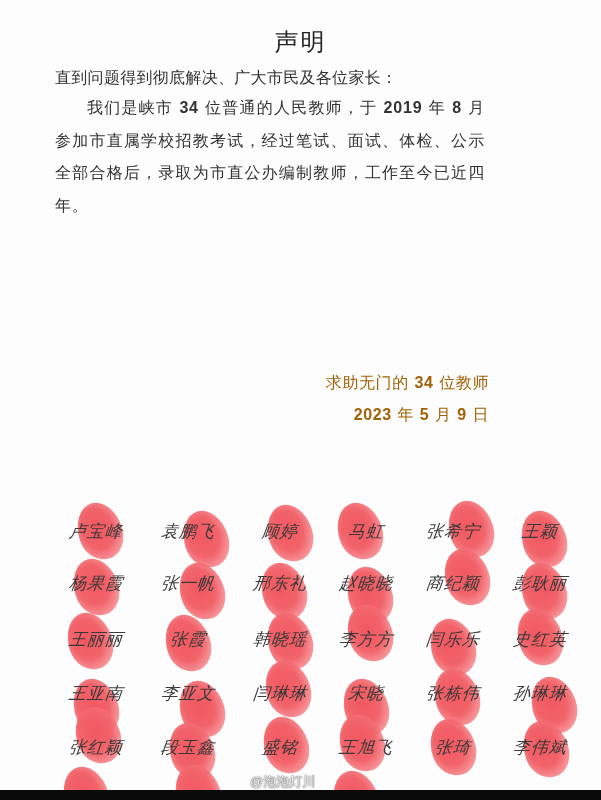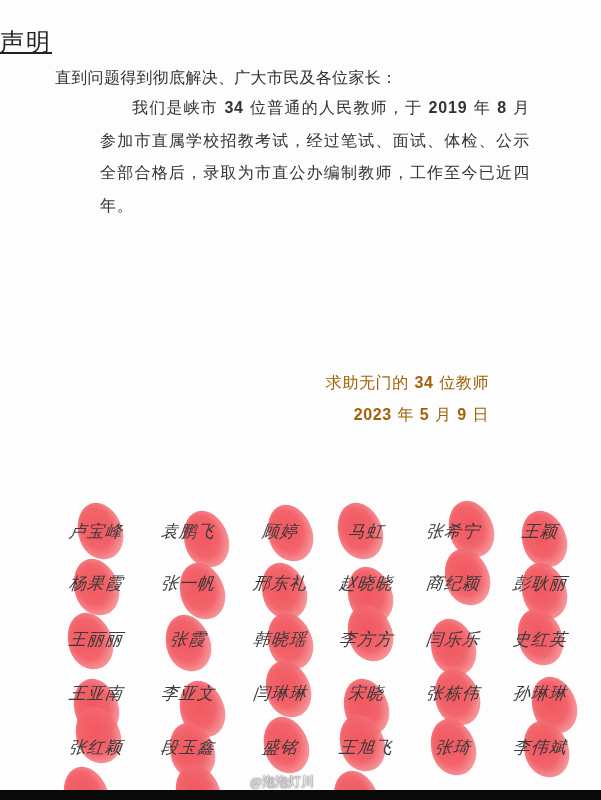--- a/index.html
+++ b/index.html
@@ -4,29 +4,29 @@
 <style>
   html, body { margin: 0; padding: 0; }
   body {
     width: 601px; height: 800px; overflow: hidden; position: relative;
     background: #ffffff;
     font-family: "DejaVu Serif", "Liberation Serif", serif;
     color: #2b2b2b;
   }
   .page { position: absolute; left: 0; top: 0; width: 601px; height: 790px; background: #fdfdfd; }
   .title {
-    position: absolute; top: 26px; left: 0; width: 601px; 
-    font-size: 24px; letter-spacing: 2px; color: #222; text-decoration: underline;
+    position: absolute; top: 26px; left: 0; width: 601px; text-align: center;
+    font-size: 24px; letter-spacing: 2px; color: #222;
   }
   .salutation {
     position: absolute; top: 68px; left: 55px; font-size: 16px; color: #333; letter-spacing: 0.3px;
   }
   .para {
     position: absolute; left: 55px; width: 430px; font-size: 16px; line-height: 32.5px;
-    text-indent: 32px; color: #333; letter-spacing: 0.8px; text-align: justify; margin-left: 45px;
+    text-indent: 32px; color: #333; letter-spacing: 0.8px; text-align: justify;
   }
   .p1 { top: 92px; }
   .p2 { top: 188px; }
   .para b { font-family: "Liberation Sans", sans-serif; font-weight: bold; }
   .sig-block { position: absolute; right: 112px; top: 367px; text-align: right; font-size: 16px; line-height: 32px; color: #a16207; letter-spacing: 0.6px; }
   .sig-block b { font-family: "Liberation Sans", sans-serif; font-weight: bold; }
 
   .signatures { position: absolute; left: 0; top: 500px; width: 601px; height: 290px; }
   .sig {
     position: absolute; width: 96px; height: 40px;
@@ -35,21 +35,21 @@
     position: absolute; width: 44px; height: 58px; border-radius: 50% 50% 48% 52% / 55% 55% 45% 45%;
     background: radial-gradient(ellipse at 45% 45%, #f25860 0%, #f2636a 45%, rgba(244,120,126,0.75) 75%, rgba(250,190,195,0.2) 100%);
     transform: rotate(-18deg);
   }
   .name {
     position: absolute; left: 0; top: 10px; width: 96px; text-align: center;
     font-family: "DejaVu Sans", sans-serif; font-size: 17px; color: #3a3a3a;
     font-style: italic; letter-spacing: 1px; transform: skewX(-6deg);
   }
   .watermark {
-    position: absolute; left: 250px; top: 773px; font-family: Liberation Serif, serif;
+    position: absolute; left: 250px; top: 773px; font-family: Liberation Sans, sans-serif;
     font-size: 13px; color: #f3f3f3; text-shadow: 0 0 2px #666, 0 0 1px #333;
   }
   .bottom-bar { position: absolute; left: 0; top: 790px; width: 601px; height: 10px; background: #0a0a0a; }
 </style>
 </head>
 <body>
 
 <div class="page">
   <div class="title">声明</div>
   <div class="salutation">直到问题得到彻底解决、广大市民及各位家长：</div>

